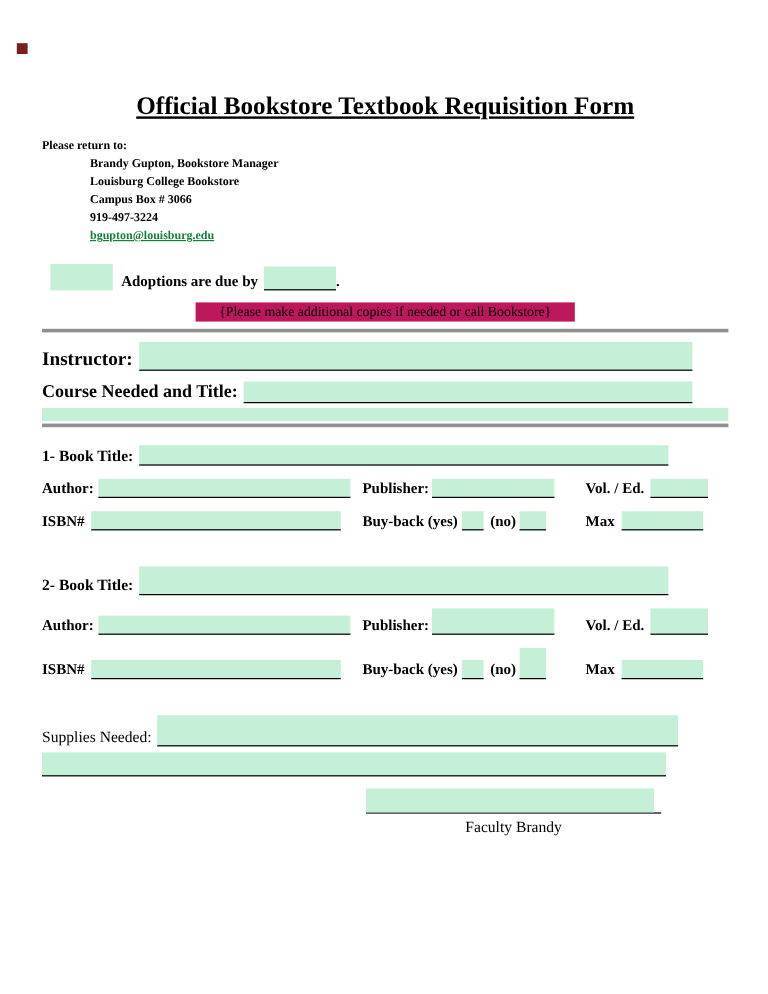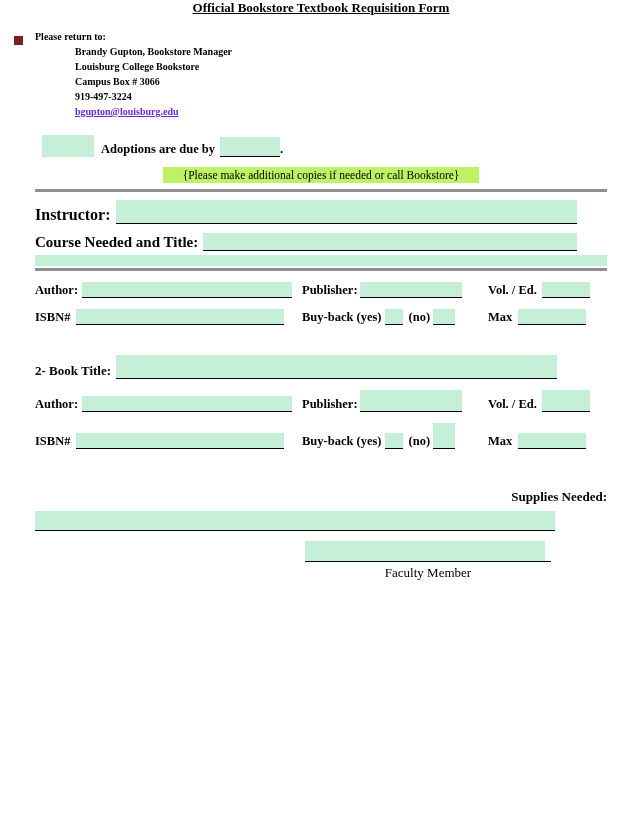--- a/index.html
+++ b/index.html
@@ -9,58 +9,58 @@
     background:#ffffff;
     font-family:"Liberation Serif", serif;
     color:#000;
     overflow:hidden;
     box-sizing:border-box;
     padding:0 33px 0 35px;
   }
   .corner-marker{position:absolute;left:14px;top:36px;width:9px;height:9px;background:#7a1f1f;}
   .b{font-weight:bold;}
   h1.title{
-    margin:0;
+    margin:0;padding-top:76px;
     text-align:center;
-    font-size:13px;font-weight:bold;
+    font-size:21px;font-weight:bold;
     text-decoration:underline;
   }
   .return-block{margin-top:13px;font-size:10px;line-height:15px;}
   .indent{margin-left:40px;}
-  a.email{color:#6d28d9;text-decoration:underline;font-weight:bold;cursor:pointer;}
+  a.email{color:#15803d;text-decoration:underline;font-weight:bold;cursor:pointer;}
   .row{display:flex;align-items:flex-end;}
   .field{
     background:#c6efd7;
     border-bottom:1px solid #000;
     display:inline-block;
     height:16px;
     vertical-align:bottom;
     box-sizing:border-box;
   }
   .hl-box{background:#c6efd7;display:inline-block;vertical-align:bottom;}
   .send-row{margin-top:16px;font-size:12.5px;font-weight:bold;}
   .send-row .gap{width:7px;}
   .copies-wrap{margin-top:8px;text-align:center;}
-  .copies-wrap .hl{background:#bef264;font-size:11.5px;font-weight:normal;padding:2px 20px;}
+  .copies-wrap .hl{background:#be185d;font-size:11.5px;font-weight:normal;padding:2px 20px;}
   .hr{height:3px;background:#8f8f8f;margin-top:6px;}
   .instructor-row{margin-top:8px;font-size:16px;font-weight:bold;}
   .instructor-row .field{height:24px;flex:1;margin-left:5px;margin-right:30px;}
   .ext-row{margin-top:11px;font-size:14.5px;font-weight:bold;}
   .course-row{margin-top:9px;font-size:15px;font-weight:bold;}
   .course-row .field{height:18px;flex:1;margin-left:5px;margin-right:30px;}
   .green-bar{margin-top:4px;height:11px;background:#c6efd7;}
   .hr2{height:3px;background:#8f8f8f;margin-top:2px;}
   .booktitle-row{font-size:13px;font-weight:bold;}
   .booktitle-row .field{flex:1;margin-left:5px;margin-right:50px;}
   .sub-row{font-size:12.5px;font-weight:bold;margin-top:11px;}
   .grp{display:flex;align-items:flex-end;box-sizing:border-box;}
   .g1{width:267px;}
   .g2{width:186px;}
   .g3{flex:1;}
-  .supplies-row{margin-top:40px;font-size:13px;font-weight:bold;flex-direction:column;}
+  .supplies-row{margin-top:30px;font-size:13px;font-weight:normal;}
   .supplies-row .field{height:26px;flex:1;margin-left:5px;margin-right:42px;}
   .supplies-line2{margin-top:5px;width:520px;height:20px;background:#c6efd7;border-bottom:1px solid #000;box-sizing:border-box;}
   .sig-block{margin-left:270px;margin-top:10px;width:246px;}
   .sig-field{display:block;width:240px;height:20px;background:#c6efd7;}
   .sig-line{border-bottom:1px solid #000;width:246px;}
   .sig-label{text-align:center;font-size:13px;margin-top:3px;}
 </style>
 </head>
 <body>
 
@@ -102,20 +102,24 @@
 
 
   <div class="row course-row">
     <span>Course Needed and Title:</span>
     <span class="field"></span>
   </div>
 
   <div class="green-bar"></div>
   <div class="hr2"></div>
 
+  <div class="row booktitle-row" style="margin-top:15px;">
+    <span>1- Book Title:</span>
+    <span class="field" style="height:17px;"></span>
+  </div>
 
   <div class="row sub-row">
     <span class="grp g1">
       <span>Author:</span>
       <span class="field" style="flex:1;margin-left:4px;margin-right:10px;"></span>
     </span>
     <span class="grp g2">
       <span>Publisher:</span>
       <span class="field" style="width:102px;margin-left:2px;"></span>
     </span>
@@ -182,16 +186,16 @@
   <div class="row supplies-row">
     <span>Supplies Needed:</span>
     <span class="field"></span>
   </div>
   <div class="supplies-line2"></div>
 
   <div class="sig-block">
     <div class="sig-line">
       <span class="sig-field"></span>
     </div>
-    <div class="sig-label">Faculty Member</div>
+    <div class="sig-label">Faculty Brandy</div>
   </div>
 
 </div>
 
 </body></html>

